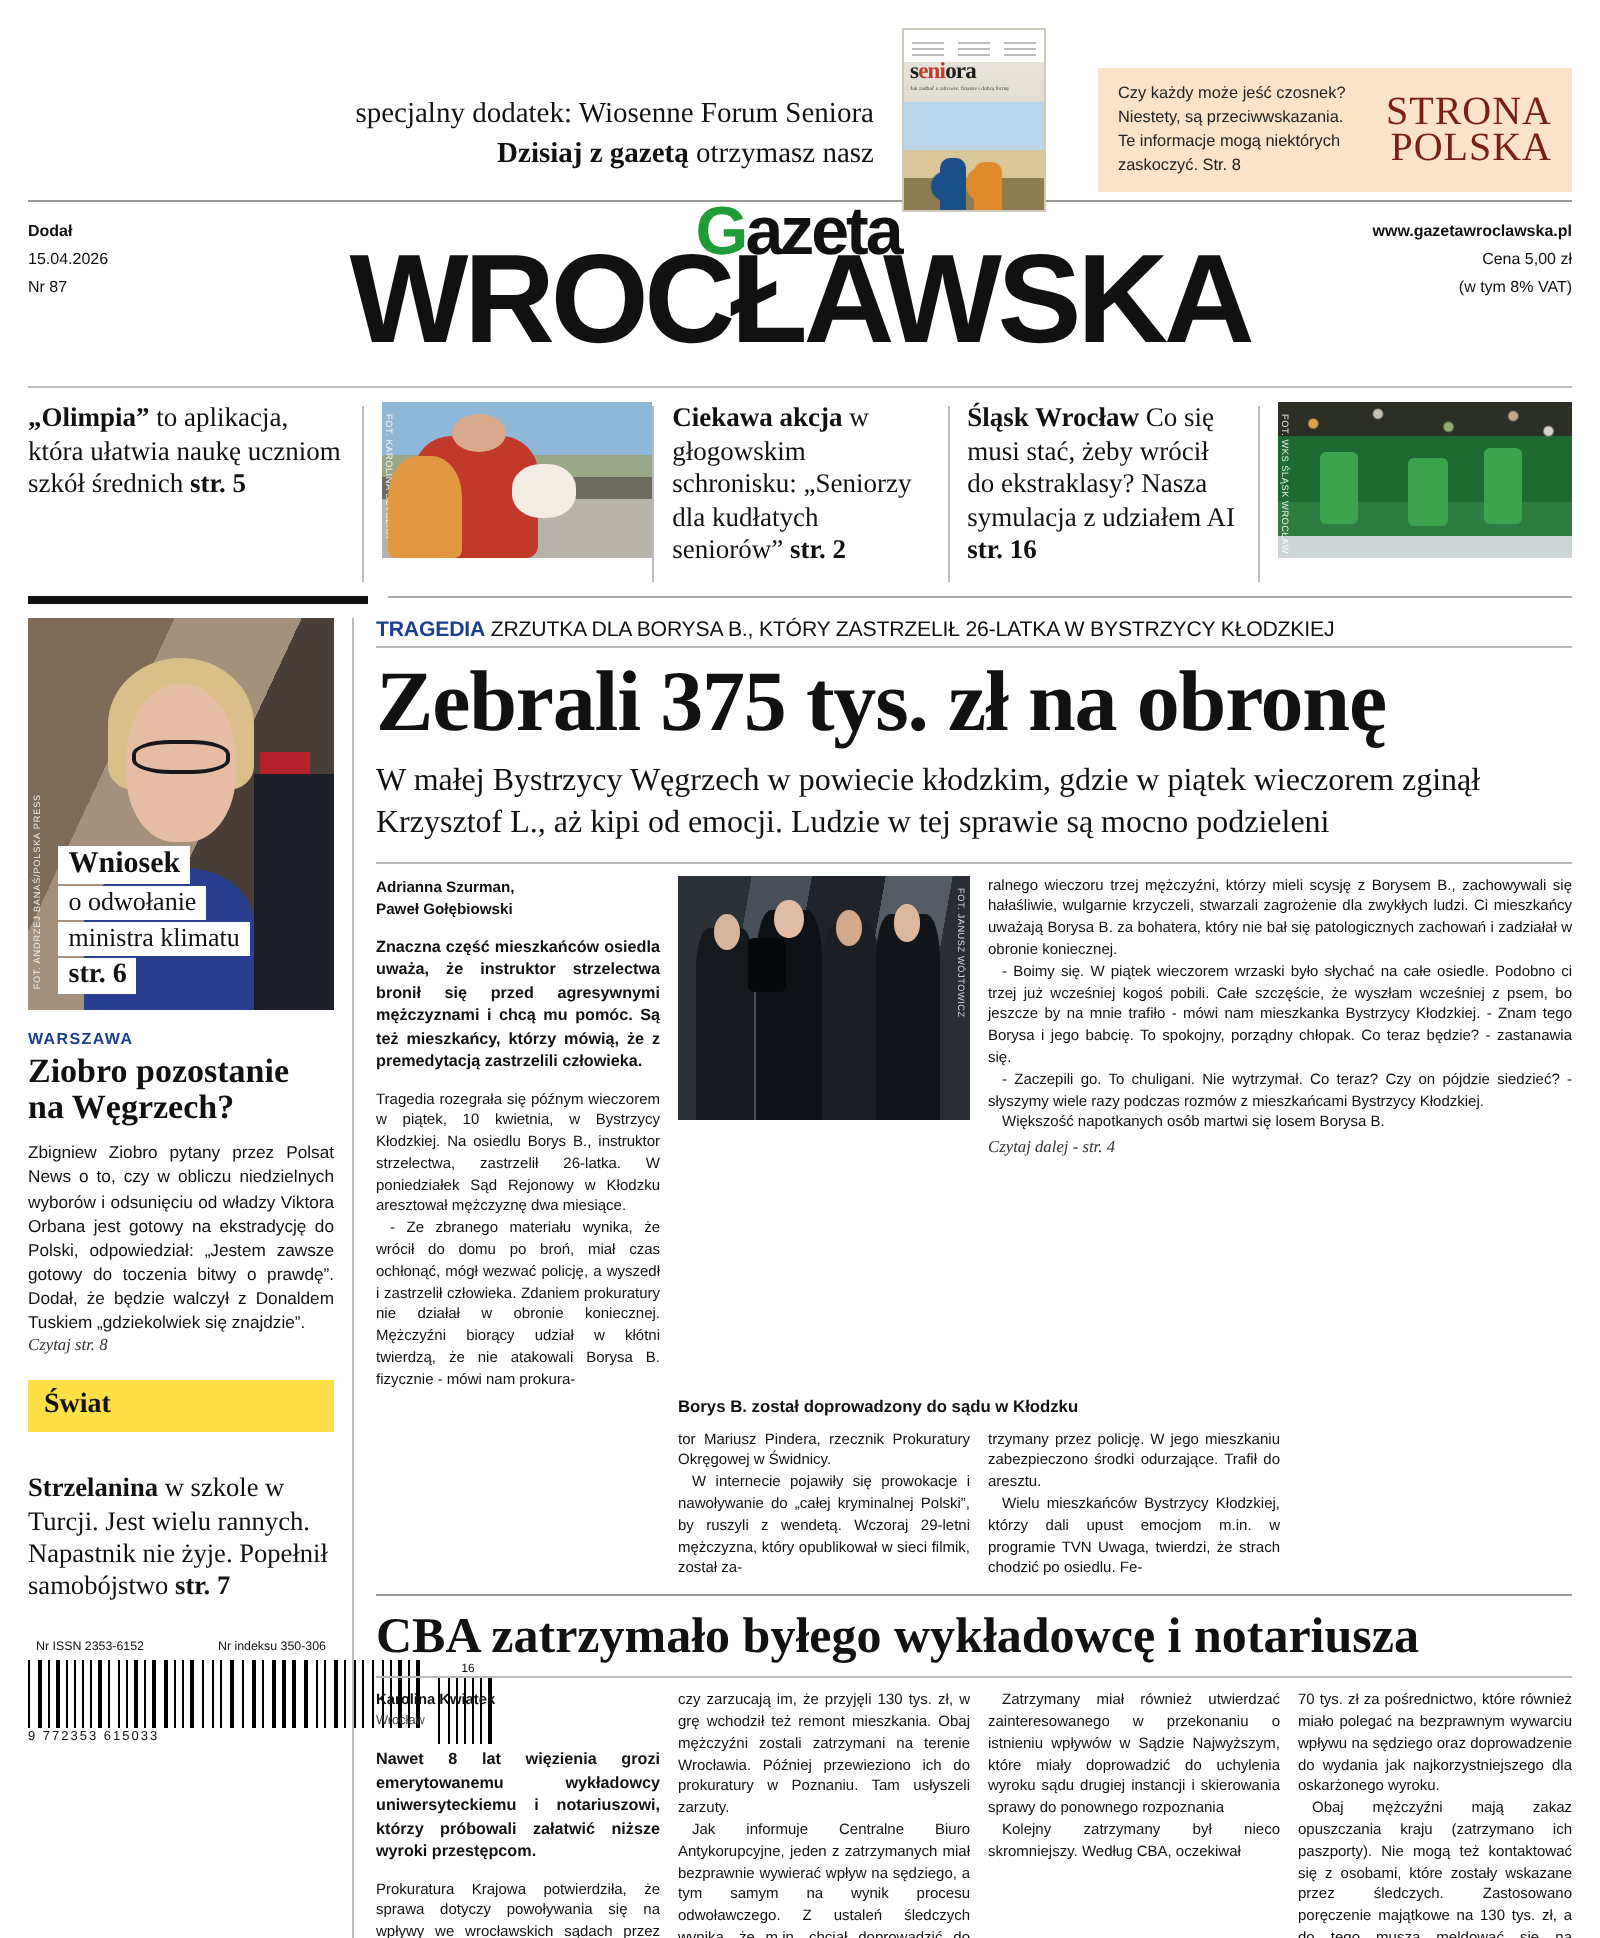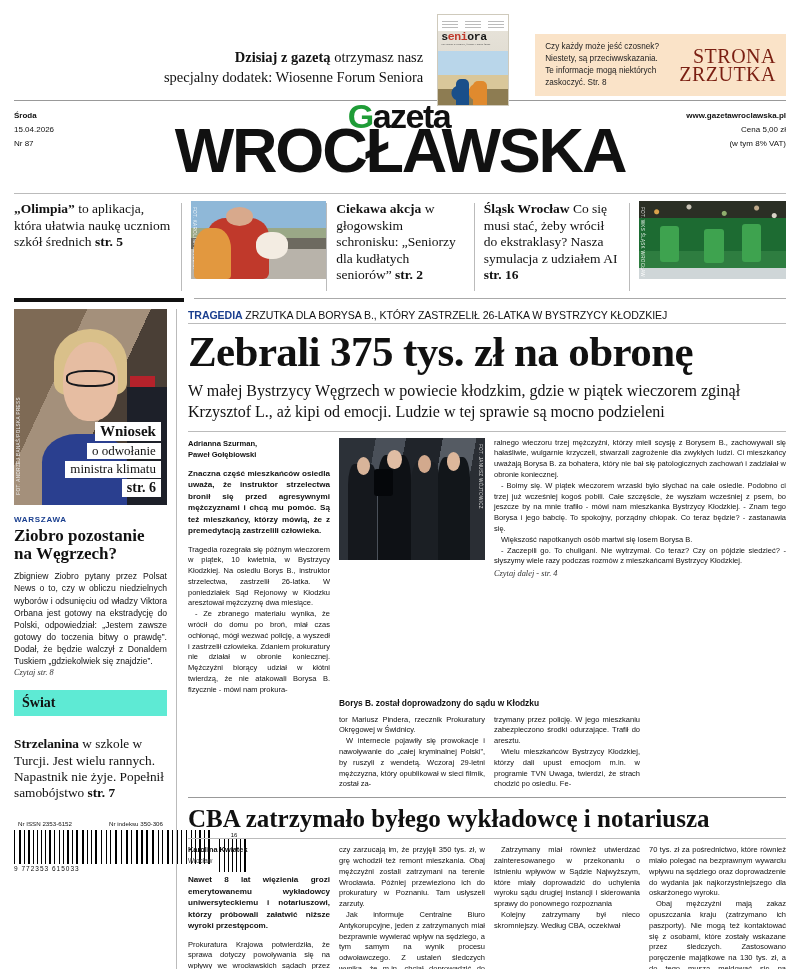--- a/index.html
+++ b/index.html
@@ -19,21 +19,21 @@
   .promo-left { flex:1; text-align:right; padding-right:14px; padding-top:34px;
                 font-size:14.5px; line-height:1.35; }
   .promo-left b { font-weight:bold; }
   .promo-cover { width:72px; height:92px; position:relative; flex:0 0 auto;
                  background:linear-gradient(#e9e5dc,#d8d3c7); border:1px solid #cfcabc;
                  overflow:hidden; }
   .cov-top { height:16px; background:#fff; font-size:2.6px; color:#777;
              display:flex; justify-content:space-around; align-items:center; padding-top:4px;}
   .cov-top span{ display:block; width:16px; height:9px; background:
       linear-gradient(#bbb 1px, transparent 1px) 0 0/100% 3px; }
-  .cov-logo { font-family:Liberation Mono, monospace; font-weight:bold; font-size:11.5px;
+  .cov-logo { font-family:Liberation Serif, serif; font-weight:bold; font-size:11.5px;
               color:#1a1a1a; padding:0 3px; letter-spacing:-.4px; line-height:1; }
   .cov-logo i{ font-style:normal; color:#c0392b; }
   .cov-small{ font-size:2.8px; color:#444; padding:0 3px; }
   .cov-photo { position:absolute; left:0; right:0; bottom:0; height:54px;
      background:
        radial-gradient(circle at 30% 78%, #1a4f8a 0 7px, transparent 8px),
        radial-gradient(circle at 56% 76%, #e08a2e 0 8px, transparent 9px),
        linear-gradient(#b9d6ea 0 44%, #d9c79a 44% 70%, #8d7c52 70% 100%); }
   .cov-photo:after{ content:""; position:absolute; left:26%; bottom:0; width:13px; height:26px;
        background:#1a4f8a; border-radius:5px 5px 0 0;}
@@ -125,34 +125,34 @@
   .lp-hair{position:absolute;left:26%;top:10%;width:48%;height:34%;background:#d9c08a;
      border-radius:50% 50% 18% 18%;}
   .lp-glass{position:absolute;left:34%;top:31%;width:32%;height:9%;
      border:2.2px solid #16181c;border-radius:40%;}
   .lp-blue{position:absolute;left:18%;bottom:0;width:56%;height:36%;background:#2a3f8f;
      border-radius:40% 40% 0 0;}
   .lp-dark{position:absolute;right:0;bottom:0;width:26%;height:60%;background:#1d2029;}
   .lead-photo .credit{position:absolute;left:2px;bottom:10px;writing-mode:vertical-rl;
      transform:rotate(180deg);font-family:"Liberation Sans",sans-serif;font-size:4.6px;
      color:#eee;letter-spacing:.4px;}
-  .lp-badge { position:absolute; left:10%; right:4%; bottom:8px; text-align:right; }
+  .lp-badge { position:absolute; left:10%; right:4%; bottom:8px; text-align:left; }
   .lp-badge span { background:#fff; display:inline-block; padding:0 5px;
                    font-size:13px; line-height:1.28; }
   .lp-badge .b1 { font-weight:bold; font-size:15px; }
   .lp-badge .b4 { font-weight:bold; font-size:14px; }
 
   .sec-kicker { font-family:Liberation Sans, sans-serif; font-weight:bold; font-size:8px;
                 color:#1a3f8f; letter-spacing:.7px; margin:10px 0 3px; }
   .sec-head { font-size:17px; font-weight:bold; line-height:1.07; margin-bottom:7px; }
   .body-txt { font-size:8.6px; line-height:1.41; text-align:justify;
               font-family:"Liberation Sans",sans-serif; }
   .read-more { font-style:italic; font-family:"Liberation Serif",serif; font-size:8.4px;
                color:#333; margin-top:1px; }
-  .swiat-bar { background:#5eead4; padding:5px 8px; font-size:14px; font-weight:bold;
+  .swiat-bar { background:#fde047; padding:5px 8px; font-size:14px; font-weight:bold;
                margin-top:13px; }
   .swiat-txt { font-size:13.3px; line-height:1.23; margin-top:20px; }
   .swiat-txt b{font-weight:bold;}
 
   .barcode-wrap { margin-top:18px; }
   .bc-ids { display:flex; justify-content:space-between;
             font-family:"Liberation Sans",sans-serif; font-size:6.2px; padding:0 4px 3px; }
   .bc-row { display:flex; align-items:flex-end; gap:6px; }
   .bc { height:34px; display:flex; align-items:flex-end; gap:1px; }
   .bc i { display:block; background:#000; width:1px; height:34px; }
@@ -211,49 +211,49 @@
   .b-by { font-family:"Liberation Sans",sans-serif; font-weight:bold; font-size:7.4px; }
   .b-city { font-family:"Liberation Sans",sans-serif; font-size:6.4px; color:#444; margin-bottom:9px;}
 </style>
 </head>
 <body>
 
 <div class="page">
 
   <div class="promo">
     <div class="promo-left">
+      <div>specjalny dodatek: Wiosenne Forum Seniora</div>
       <div><b>Dzisiaj z gazetą</b><span> otrzymasz nasz</span></div>
-      <div>specjalny dodatek: Wiosenne Forum Seniora</div>
     </div>
 
     <div class="promo-cover">
       <div class="cov-top">
           <span></span>
           <span></span>
           <span></span>
         </div>
       <div class="cov-logo"><span>s</span><i>eni</i><span>o</span><span>ra</span></div>
       <div class="cov-small">Jak zadbać o zdrowie, finanse i dobrą formę</div>
       <div class="cov-photo"></div>
     </div>
 
     <div class="promo-health">
       <div class="promo-health-txt">Czy każdy może jeść czosnek? Niestety, są przeciwwskazania. Te informacje mogą niektórych zaskoczyć. Str. 8</div>
       <div class="promo-health-logo">
         <span class="l1">STRONA</span>
-        <span class="l2">ZRZUTKA</span>
+        <span class="l2">POLSKA</span>
       </div>
     </div>
   </div>
 
   <div class="rule"></div>
 
   <div class="masthead">
     <div class="mh-date">
-      <div class="d1">Środa</div>
+      <div class="d1">Dodał</div>
       <div>15.04.2026</div>
       <div>Nr 87</div>
     </div>
     <div class="mh-info">
       <div class="w">www.gazetawroclawska.pl</div>
       <div>Cena 5,00 zł</div>
       <div>(w tym 8% VAT)</div>
     </div>
     <div class="mh-title">
       <div class="mh-gazeta"><span class="g">G</span><span>azeta</span></div>
@@ -488,22 +488,22 @@
                 <div class="credit">FOT. JANUSZ WÓJTOWICZ</div>
               </div>
             </div>
           </div>
         </div>
 
         <div class="c4w">
           <div class="ac">
             <p class="ni">ralnego wieczoru trzej mężczyźni, którzy mieli scysję z Borysem B., zachowywali się hałaśliwie, wulgarnie krzyczeli, stwarzali zagrożenie dla zwykłych ludzi. Ci mieszkańcy uważają Borysa B. za bohatera, który nie bał się patologicznych zachowań i zadziałał w obronie koniecznej.</p>
             <p>- Boimy się. W piątek wieczorem wrzaski było słychać na całe osiedle. Podobno ci trzej już wcześniej kogoś pobili. Całe szczęście, że wyszłam wcześniej z psem, bo jeszcze by na mnie trafiło - mówi nam mieszkanka Bystrzycy Kłodzkiej. - Znam tego Borysa i jego babcię. To spokojny, porządny chłopak. Co teraz będzie? - zastanawia się.</p>
+            <p>- Zaczepili go. To chuligani. Nie wytrzymał. Co teraz? Czy on pójdzie siedzieć? - słyszymy wiele razy podczas rozmów z mieszkańcami Bystrzycy Kłodzkiej.</p>
             <p>Większość napotkanych osób martwi się losem Borysa B.</p>
-            <p>- Zaczepili go. To chuligani. Nie wytrzymał. Co teraz? Czy on pójdzie siedzieć? - słyszymy wiele razy podczas rozmów z mieszkańcami Bystrzycy Kłodzkiej.</p>
             <div class="read-more">Czytaj dalej - str. 4</div>
           </div>
         </div>
       </div>
 
       <div style="display:flex;gap:9px;margin-top:-150px;padding-left:151px;">
         <div style="width:301px;">
           <div style="height:150px;"></div>
           <div class="cap">Borys B. został doprowadzony do sądu w Kłodzku</div>
           <div style="display:flex;gap:9px;">
@@ -524,21 +524,21 @@
       <div class="b-rule"></div>
 
       <div class="b-cols">
         <div class="ac c1w">
           <div class="b-by">Karolina Kwiatek</div>
           <div class="b-city">Wrocław</div>
           <div class="lede">Nawet 8 lat więzienia grozi emerytowanemu wykładowcy uniwersyteckiemu i notariuszowi, którzy próbowali załatwić niższe wyroki przestępcom.</div>
           <p class="ni">Prokuratura Krajowa potwierdziła, że sprawa dotyczy powoływania się na wpływy we wrocławskich sądach przez emerytowanego wykładowcę uniwersyteckiego i notariusza. Śled-</p>
         </div>
         <div class="ac c2w">
-          <p class="ni">czy zarzucają im, że przyjęli 350 tys. zł, w grę wchodził też remont mieszkania. Obaj mężczyźni zostali zatrzymani na terenie Wrocławia. Później przewieziono ich do prokuratury w Poznaniu. Tam usłyszeli zarzuty.</p>
+          <p class="ni">czy zarzucają im, że przyjęli 130 tys. zł, w grę wchodził też remont mieszkania. Obaj mężczyźni zostali zatrzymani na terenie Wrocławia. Później przewieziono ich do prokuratury w Poznaniu. Tam usłyszeli zarzuty.</p>
           <p>Jak informuje Centralne Biuro Antykorupcyjne, jeden z zatrzymanych miał bezprawnie wywierać wpływ na sędziego, a tym samym na wynik procesu odwoławczego. Z ustaleń śledczych wynika, że m.in. chciał doprowadzić do obniżenia kary zasądzonej przez sąd pierwszej instancji.</p>
         </div>
         <div class="ac c3w">
           <p>Zatrzymany miał również utwierdzać zainteresowanego w przekonaniu o istnieniu wpływów w Sądzie Najwyższym, które miały doprowadzić do uchylenia wyroku sądu drugiej instancji i skierowania sprawy do ponownego rozpoznania</p>
           <p>Kolejny zatrzymany był nieco skromniejszy. Według CBA, oczekiwał</p>
         </div>
         <div class="ac c4w">
           <p class="ni">70 tys. zł za pośrednictwo, które również miało polegać na bezprawnym wywarciu wpływu na sędziego oraz doprowadzenie do wydania jak najkorzystniejszego dla oskarżonego wyroku.</p>
           <p>Obaj mężczyźni mają zakaz opuszczania kraju (zatrzymano ich paszporty). Nie mogą też kontaktować się z osobami, które zostały wskazane przez śledczych. Zastosowano poręczenie majątkowe na 130 tys. zł, a do tego muszą meldować się na komisariacie. O ich losie zadecyduje sąd.</p>
         </div>

